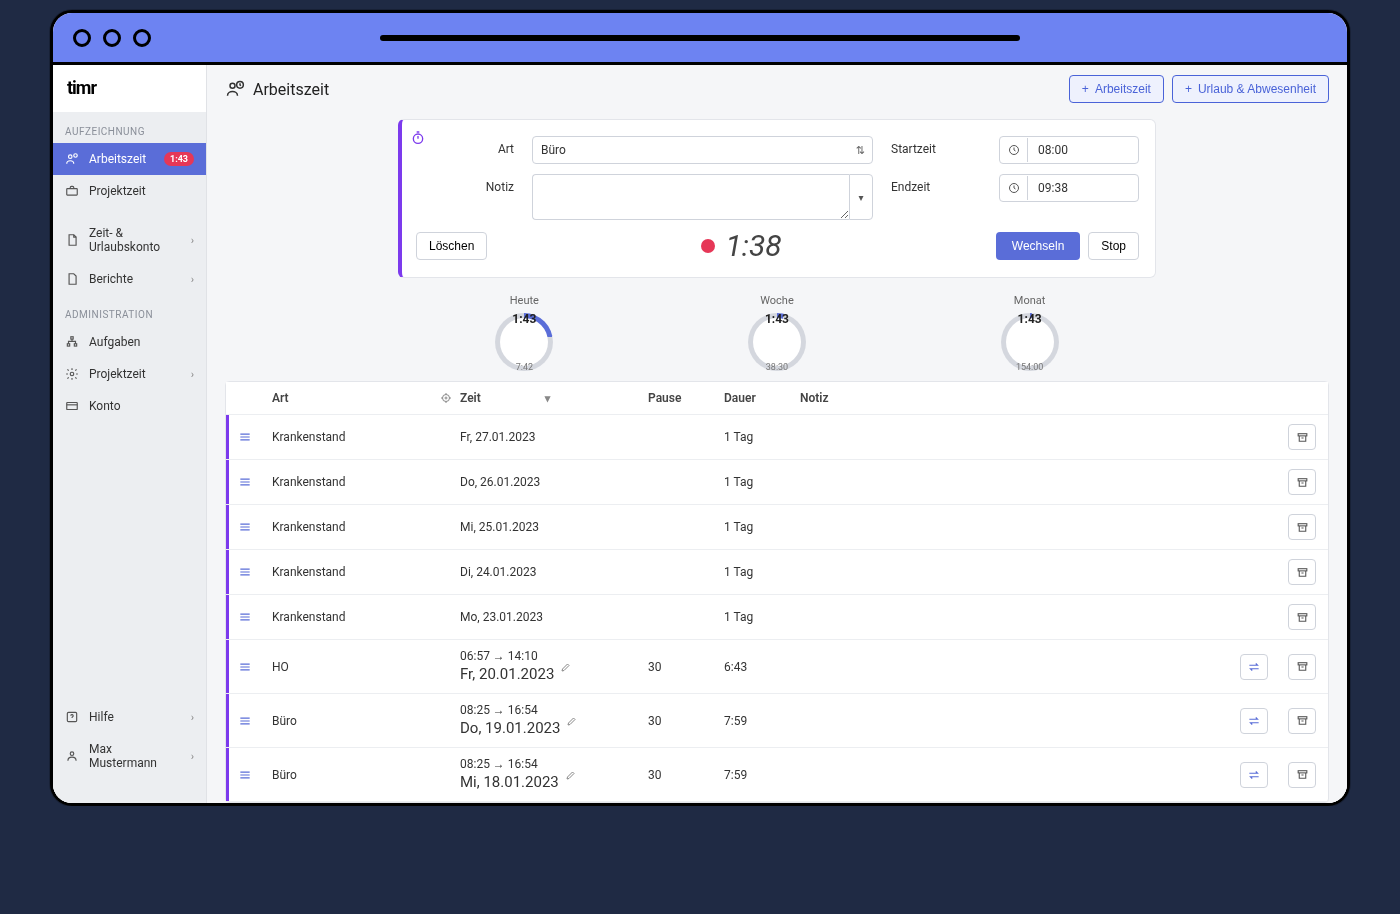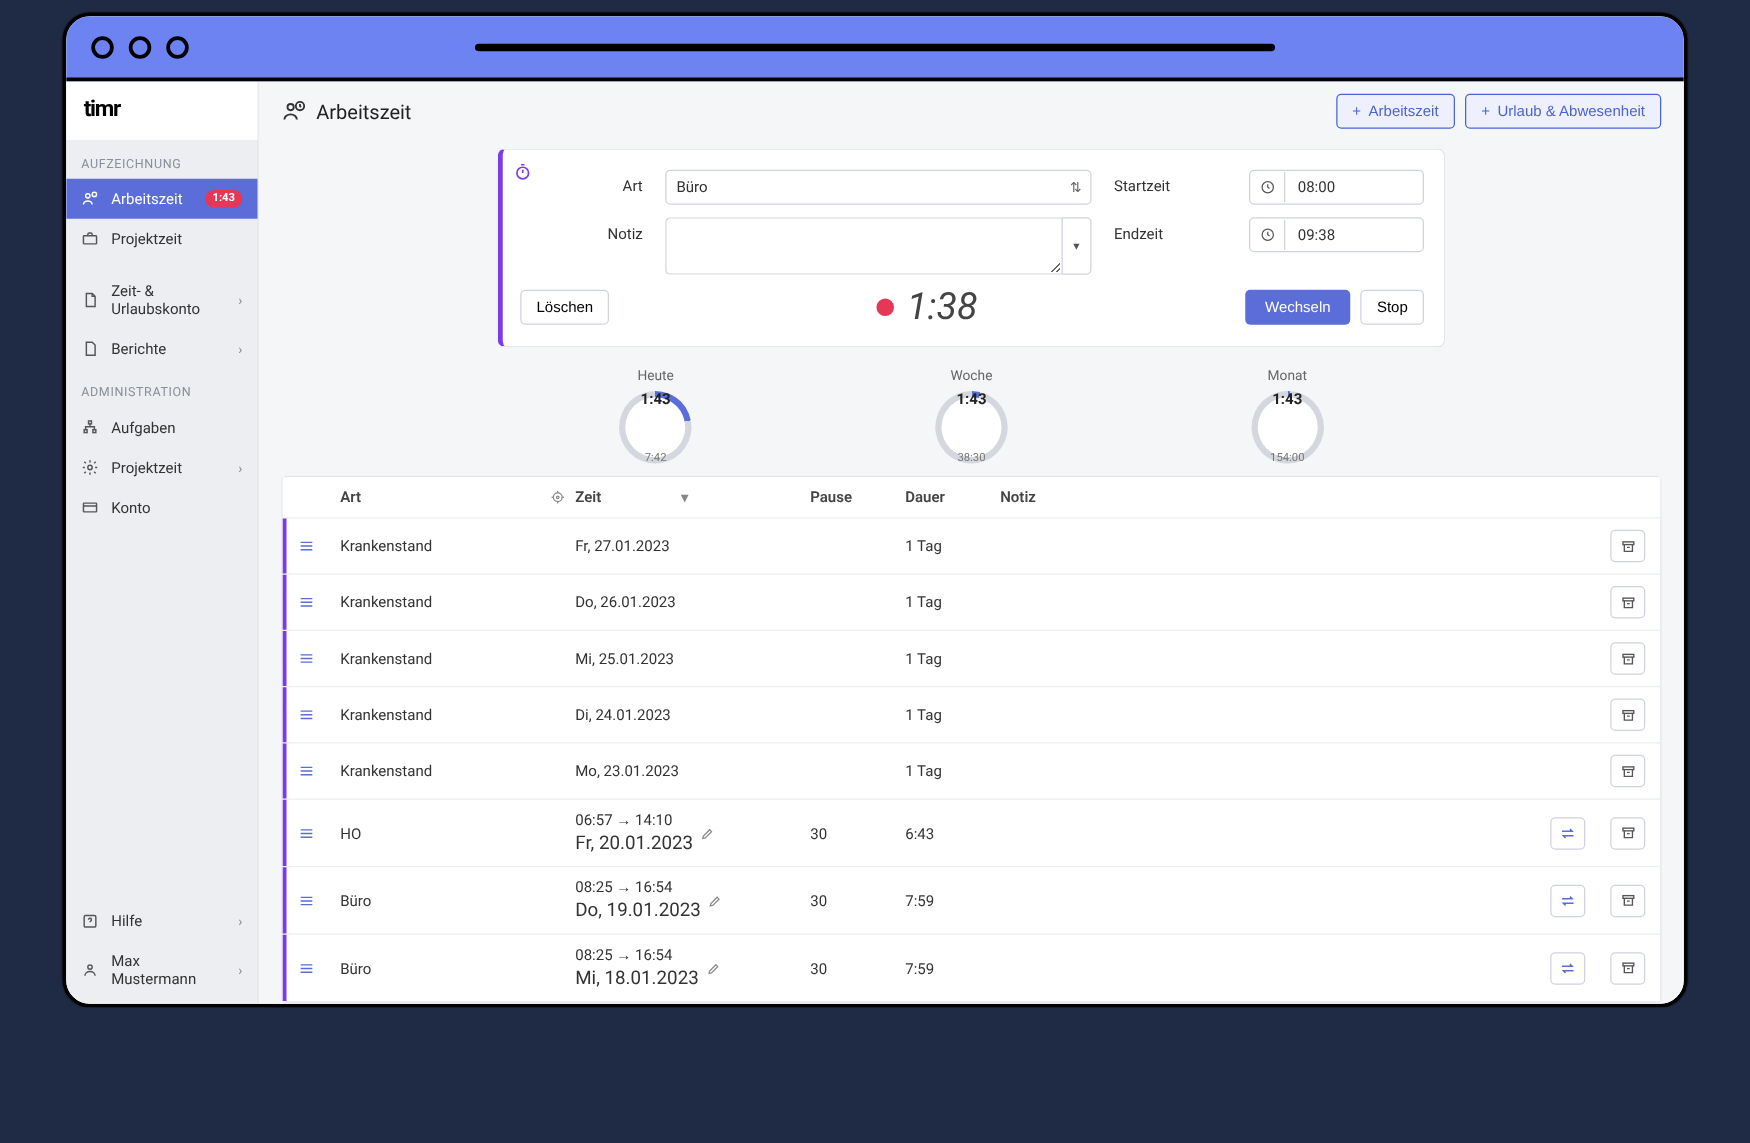--- a/index.html
+++ b/index.html
@@ -93,21 +93,21 @@
   .nav-icon { width: 14px; height: 14px; display:inline-flex; align-items:center; justify-content:center; }
   .badge {
     background: #e63757;
     color: #fff;
     font-size: 9px;
     font-weight: 700;
     border-radius: 10px;
     padding: 2px 6px;
     margin-left: auto;
   }
-  .sidebar-footer { margin-top: auto; padding-bottom: 4px; }
+  .sidebar-footer { margin-top: auto; padding-bottom: 24px; }
 
   
   .main {
     flex: 1;
     background: #f5f6f8;
     overflow: hidden;
     display: flex;
     flex-direction: column;
   }
   .topbar {

